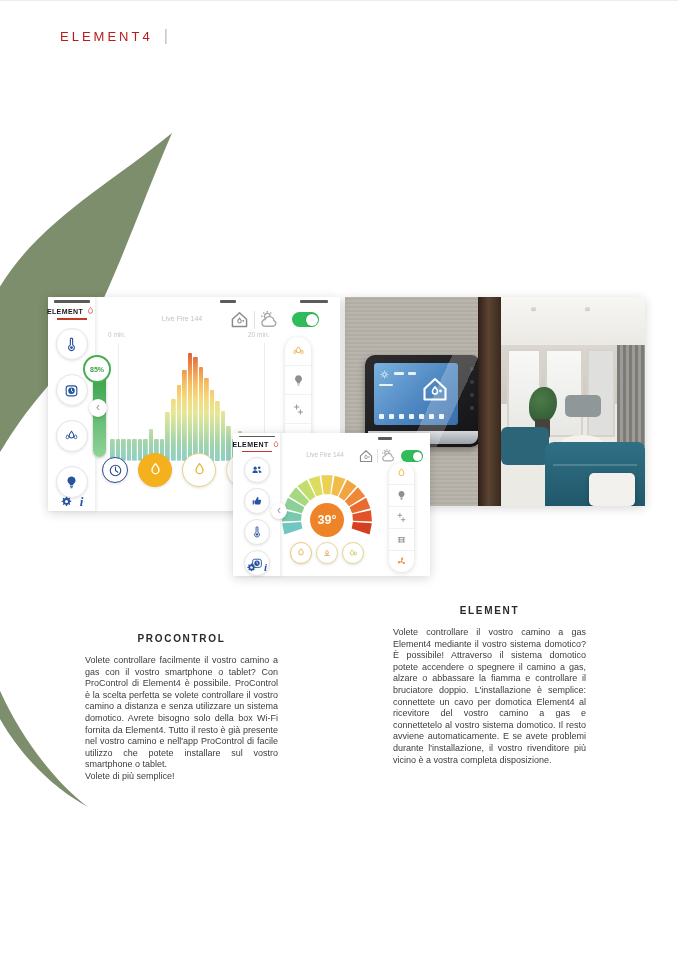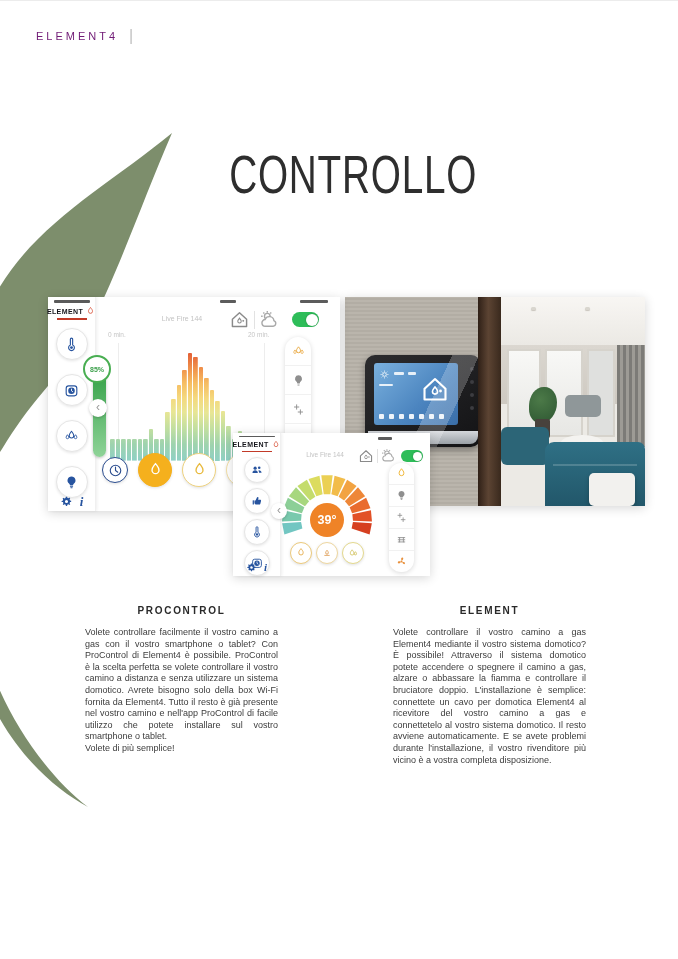--- a/index.html
+++ b/index.html
@@ -2,21 +2,21 @@
 <html><head>
 <meta charset="utf-8">
 <style>
   html,body{margin:0;padding:0;background:#fff;}
   .page{position:relative;width:678px;height:959px;margin:0 auto;background:#fff;overflow:hidden;
         font-family:"Liberation Sans",sans-serif;border-top:1px solid #ececec;}
   
   .swoosh{position:absolute;left:0;top:0;z-index:1;}
   
   .hdr{position:absolute;left:36px;top:26px;z-index:10;display:flex;align-items:center;gap:11px;}
-  .brand{font-size:11px;letter-spacing:3px;color:#701a75;}
+  .brand{font-size:13px;letter-spacing:3px;color:#b91c1c;margin-left:24px;}
   .sep{color:#c0c0c0;font-size:16px;}
   .script{font-family:"DejaVu Serif",serif;font-style:italic;font-size:17px;color:#141414;letter-spacing:.3px;}
   
   .title{position:absolute;top:144px;left:0;right:0;text-align:center;z-index:5;}
   .title span{display:inline-block;font-size:51px;color:#2e2e2e;letter-spacing:1px;
               transform:scale(.76,1.04);transform-origin:center;position:relative;left:14px;}
   
   .card{position:absolute;background:#fff;box-shadow:0 2px 10px rgba(0,0,0,.16);}
   #app1{left:48px;top:296px;width:292px;height:214px;z-index:3;}
   #photo{left:345px;top:296px;width:300px;height:209px;z-index:2;overflow:hidden;background:#b6b1a8;}
@@ -98,21 +98,21 @@
   .sofa-l{position:absolute;left:0;top:130px;width:48px;height:38px;background:#2c6577;border-radius:6px;}
   .rtable{position:absolute;left:60px;top:138px;width:42px;height:15px;background:#f4f3f0;border-radius:50%;
           box-shadow:0 8px 0 -6px #d8d4cd;}
   .sofa-r{position:absolute;left:44px;top:145px;width:100px;height:64px;border-radius:9px 7px 0 0;
           background:linear-gradient(#2f7085,#22576a);}
   .sofa-r i{position:absolute;left:8px;right:8px;top:22px;height:2px;background:rgba(255,255,255,.18);}
   .stool{position:absolute;left:88px;top:176px;width:46px;height:33px;background:#f2f1ee;border-radius:5px;
          box-shadow:0 2px 4px rgba(0,0,0,.25);}
   
   .col{position:absolute;width:193px;color:#3c3c3c;z-index:5;}
-  #col-left{left:85px;top:604px;}
+  #col-left{left:85px;top:632px;}
   #col-right{left:393px;top:604px;}
   .col h2{margin:0 0 11px;font-size:10px;letter-spacing:1.7px;text-align:center;color:#2a2a2a;font-weight:bold;}
   .col p{margin:0;font-size:9px;line-height:11.6px;text-align:justify;}
   .col p.tag{text-align:left;}
   .ic{display:inline-flex;align-items:center;justify-content:center;line-height:0;}
 </style>
 </head>
 <body>
 
 <div class="page">
@@ -121,23 +121,20 @@
     <path id="swoosh-path" fill="#7d8e6c" d="M172 132 C104 188 30 225 -8 300 C-45 380 -48 560 -8 670 C10 720 48 776 88 806
          C58 790 24 760 0 718 C-30 662 -36 580 -22 500 C-14 478 -8 462 2 448
          C30 402 50 385 72 355 C105 310 140 205 172 132 Z"></path>
   </svg>
 
   <div class="hdr">
     <span class="brand">ELEMENT4</span>
     <span class="sep">|</span>
   </div>
 
-  <div class="title">
-    <span>CONTROLLO</span>
-  </div>
 
   <div id="app1" class="card">
     <div class="smudge" style="left:172px;top:3px;width:16px;"></div>
     <div class="smudge" style="left:252px;top:3px;width:28px;"></div>
 
     <div class="sidebar">
       <div class="mini-label"></div>
       <div class="logo">
         <b>ELEMENT</b>
         <span class="ic">

